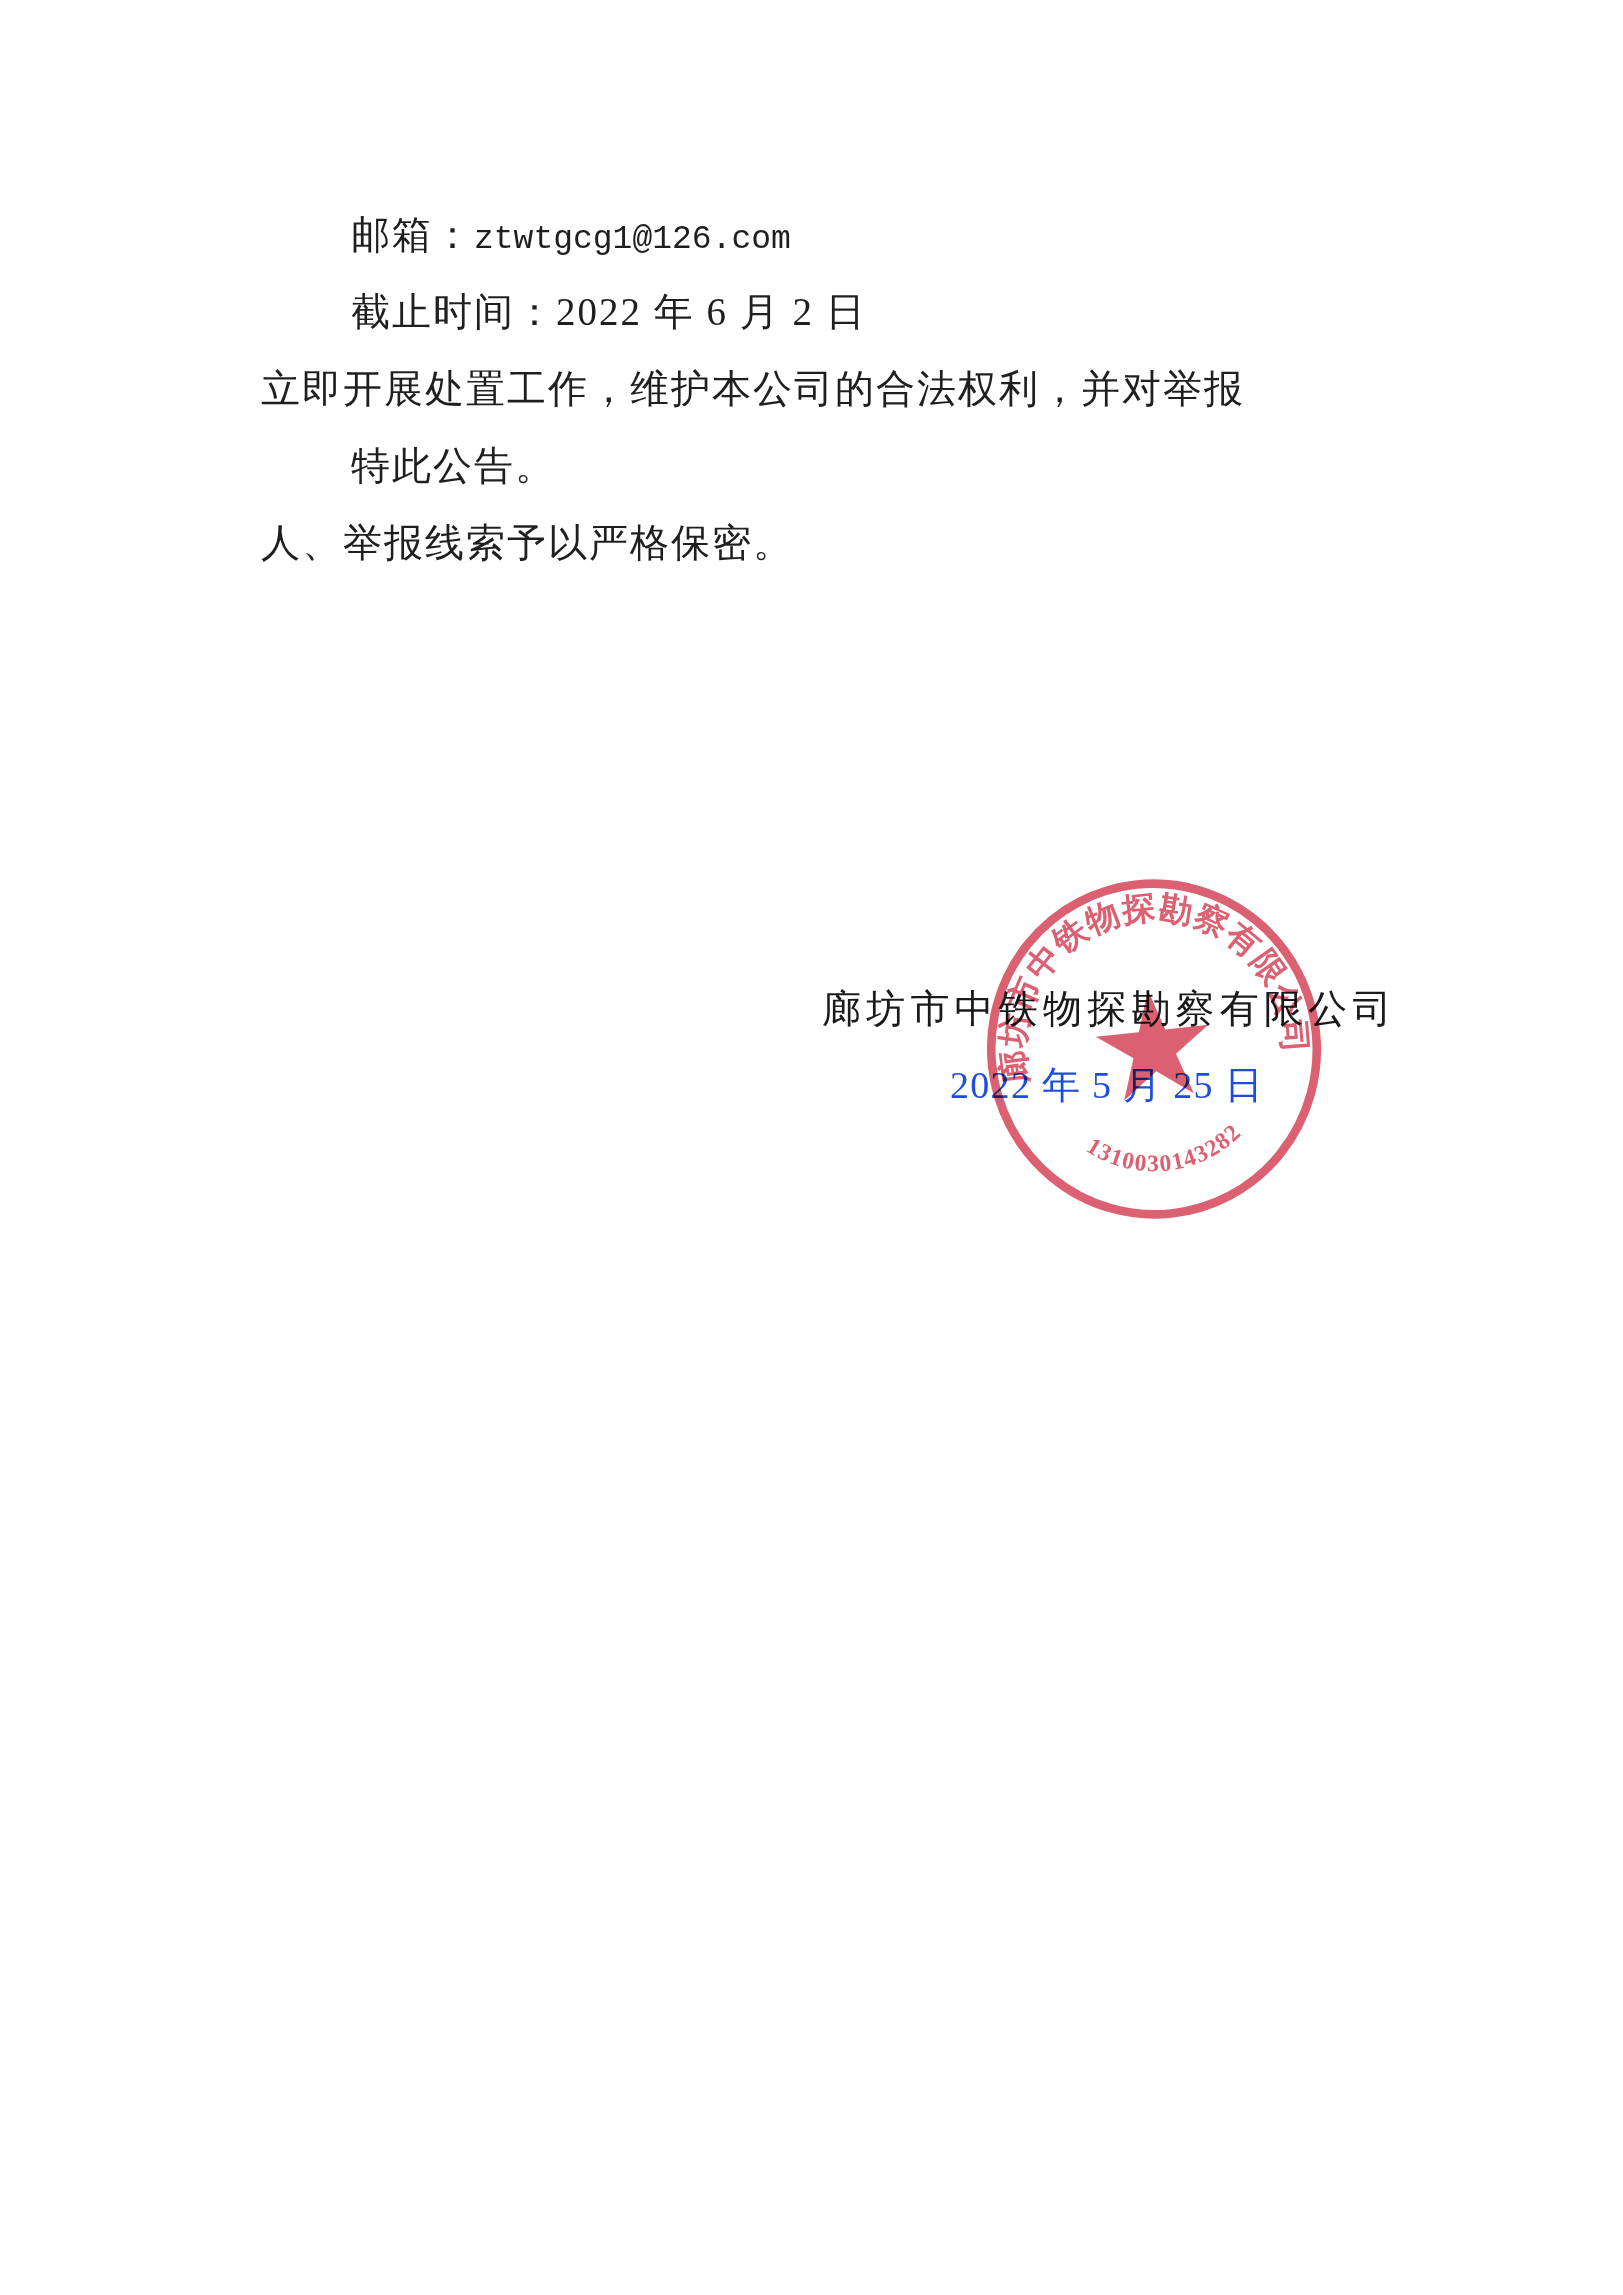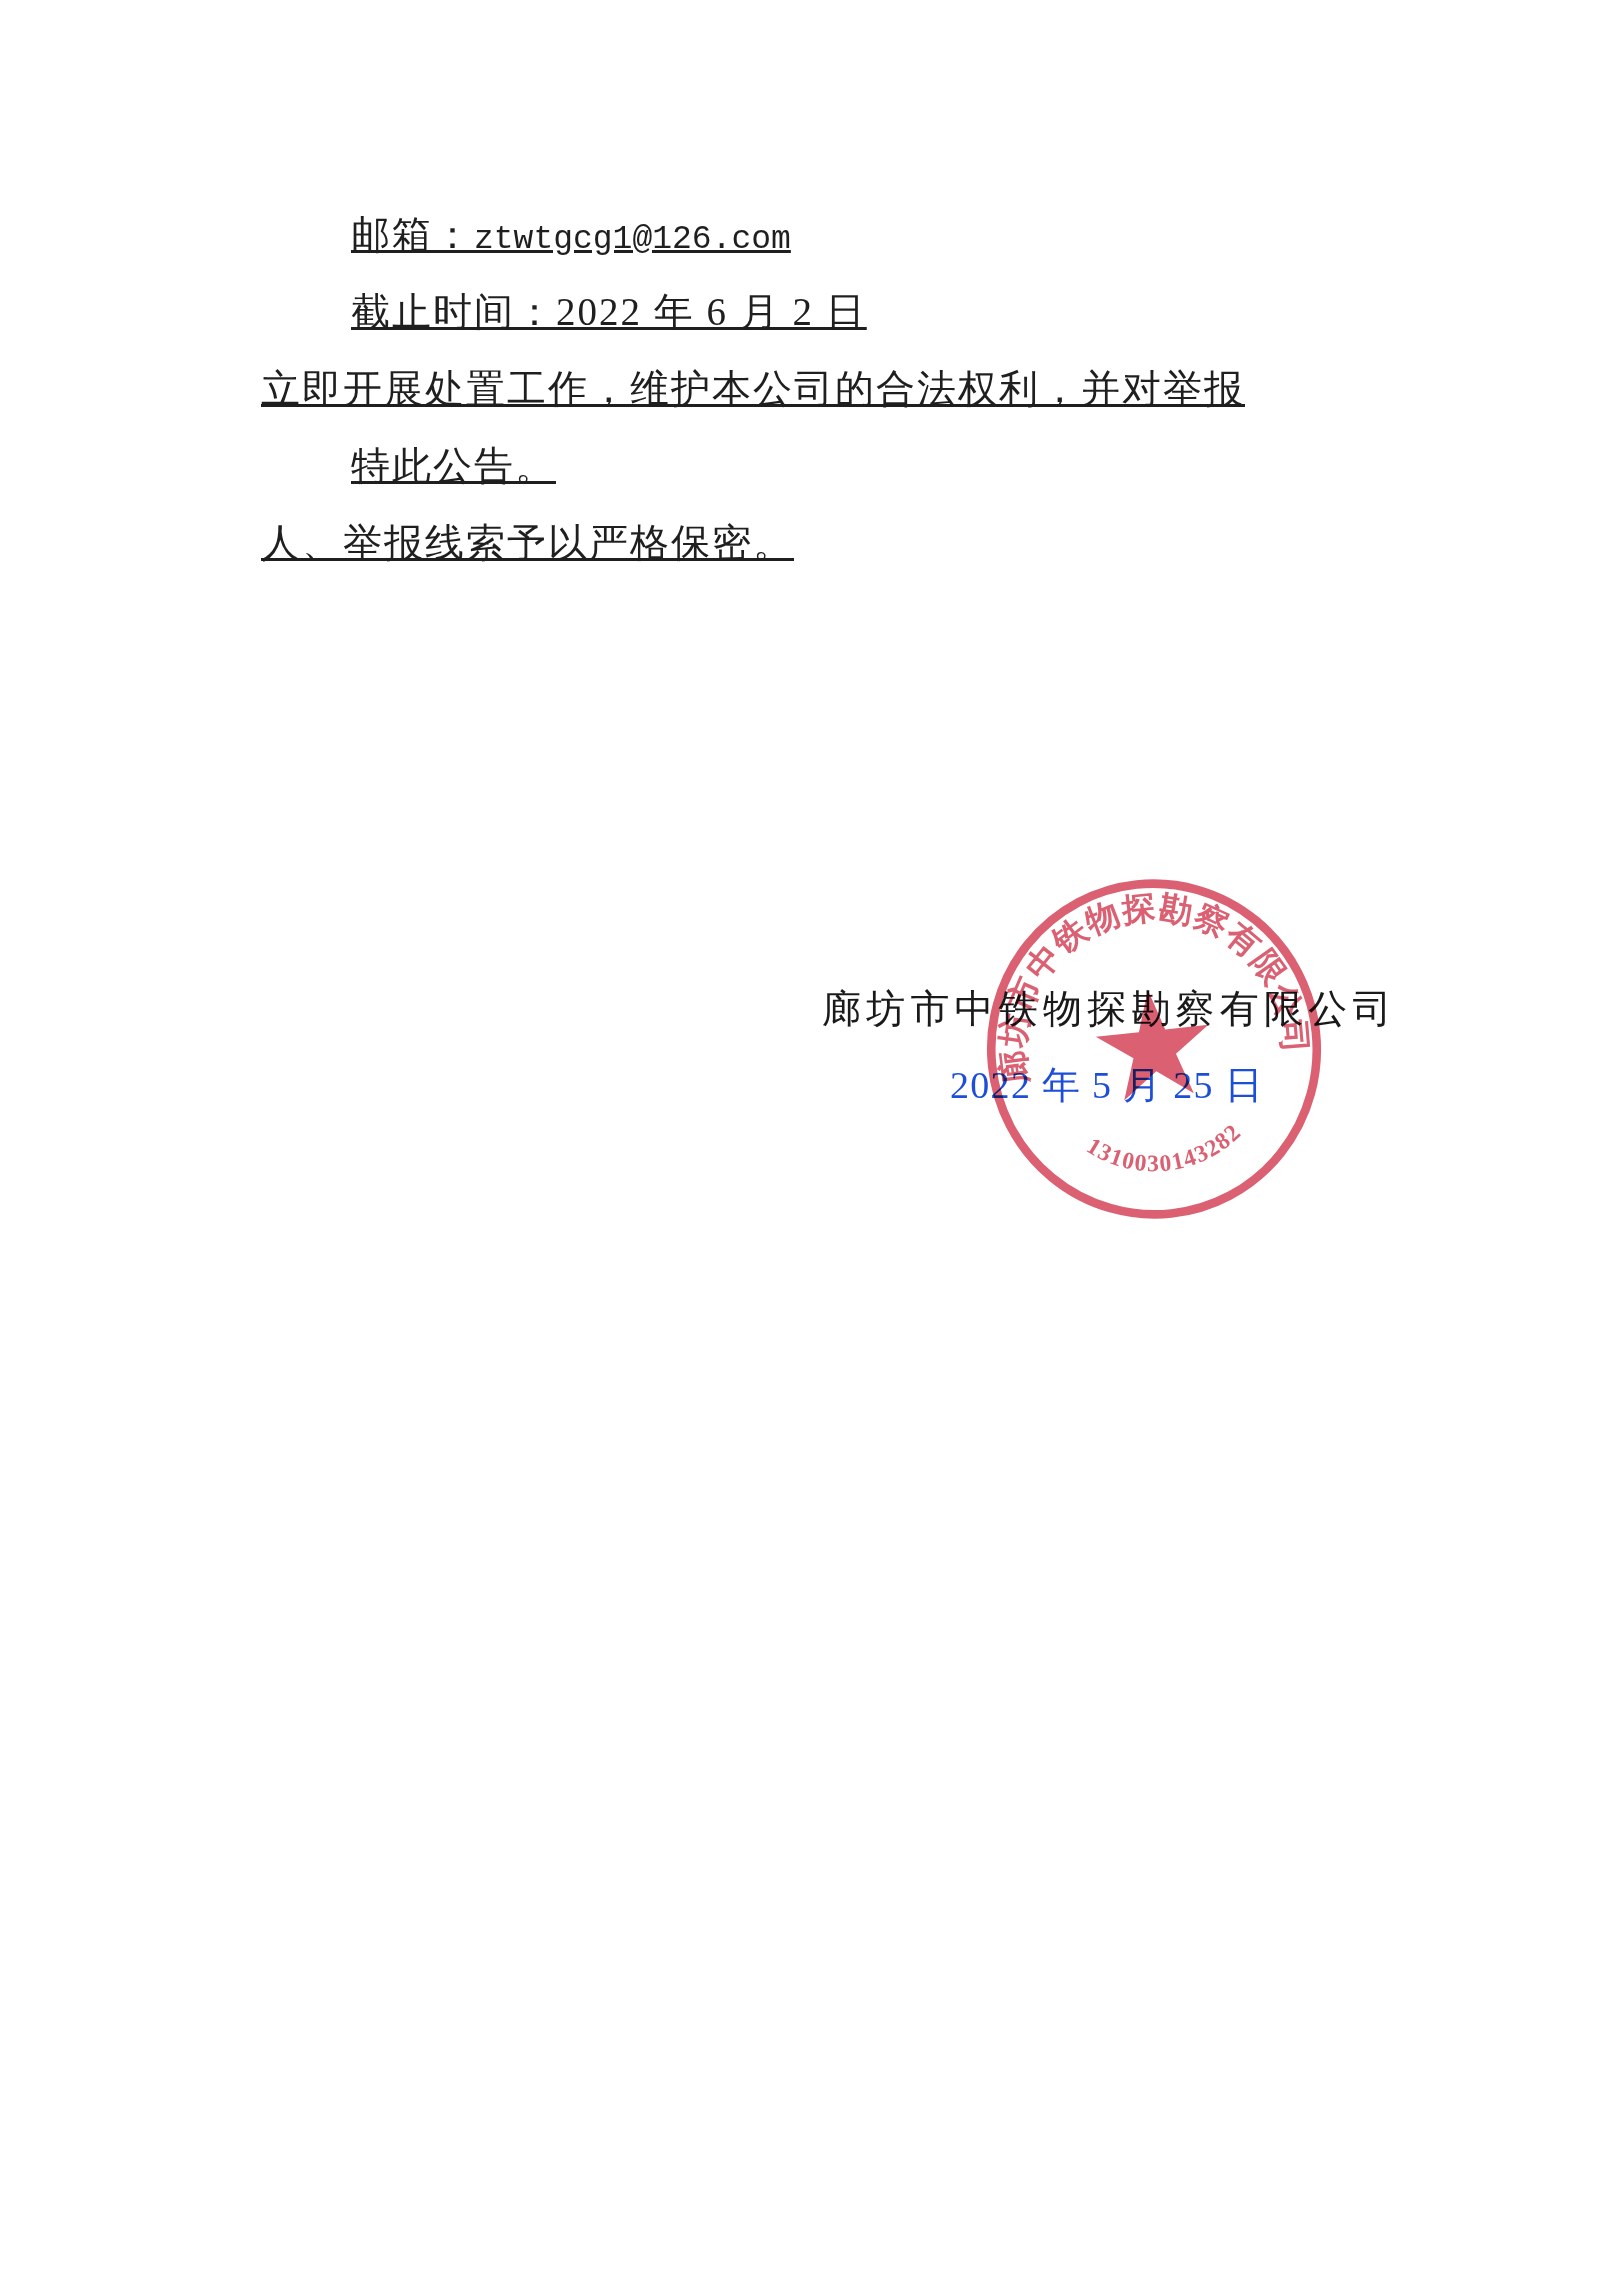--- a/index.html
+++ b/index.html
@@ -18,21 +18,20 @@
   }
   .body-text {
     position: absolute;
     left: 261px;
     top: 196px;
     width: 1126px;
     font-size: 39px;
     line-height: 77px;
     letter-spacing: 2px;
     white-space: nowrap;
-    text-decoration: underline;
   }
   .doc-line { height: 77px; }
   .doc-line.indent { padding-left: 90px; }
   .email-value {
     font-family: "Liberation Mono", "DejaVu Sans Mono", monospace;
     font-size: 33px;
     letter-spacing: 0;
   }
   .signature-company {
     position: absolute;

